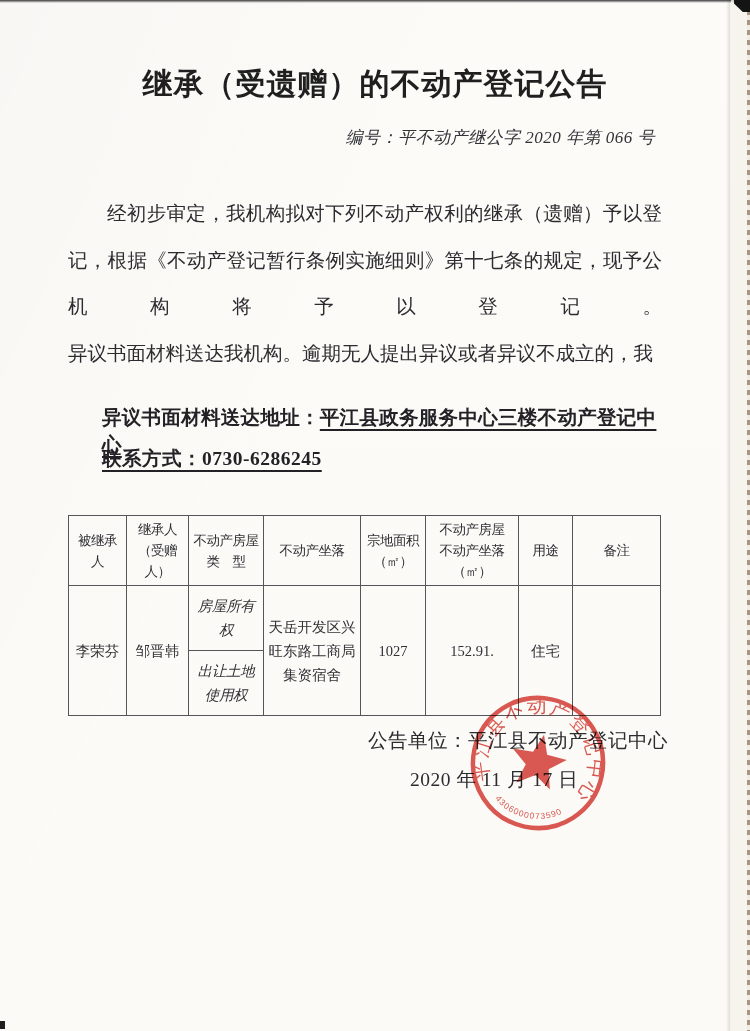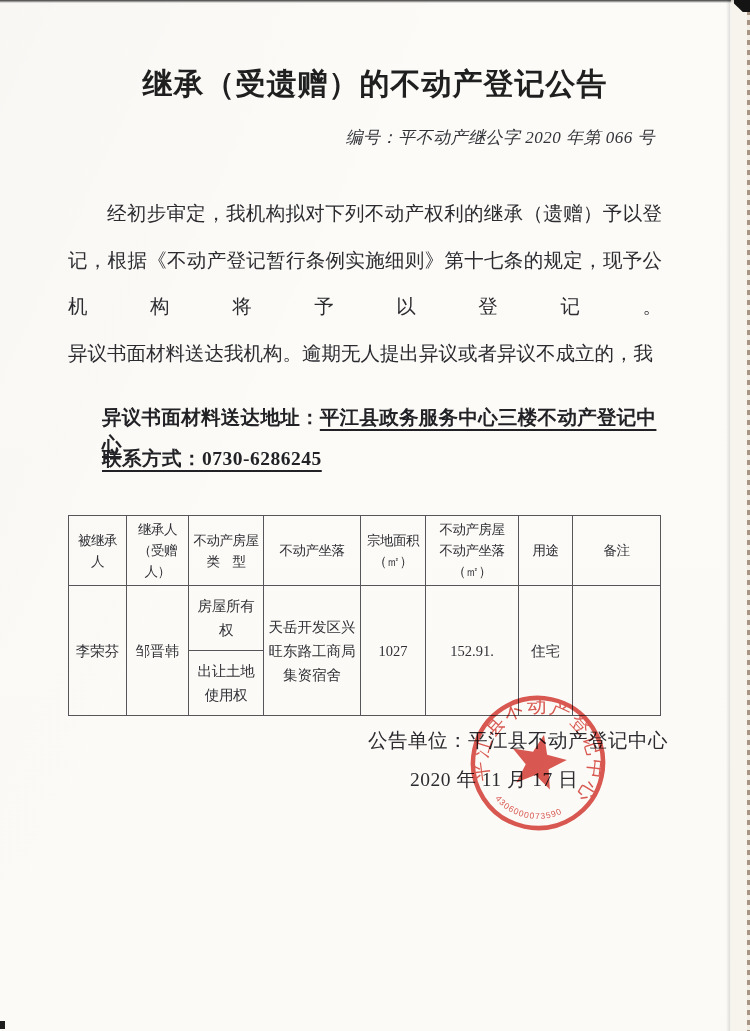--- a/index.html
+++ b/index.html
@@ -96,21 +96,21 @@
     font-weight: normal;
   }
   .prop-table th {
     font-size: 13.5px; letter-spacing: -0.5px;
     line-height: 21px; white-space: pre-line;
   }
   .prop-table td {
     font-size: 14.5px; line-height: 24px;
     padding: 0 3px; word-break: break-all;
   }
-  .prop-table td.tight { padding: 8px; letter-spacing: -0.3px; }
+  .prop-table td.tight { padding: 8px; letter-spacing: -0.3px; font-style: italic; }
   .prop-table tr.header-row { height: 70px; }
   .prop-table tr.data-row-a { height: 38px; }
   .prop-table tr.data-row-b { height: 56px; }
 
   .issuer-line {
     position: absolute; top: 727px; left: 368px;
     font-size: 19.5px; color: #2b2b30; letter-spacing: .5px; text-align: center;
   }
   .date-line {
     position: absolute; top: 766px; left: 382px;

